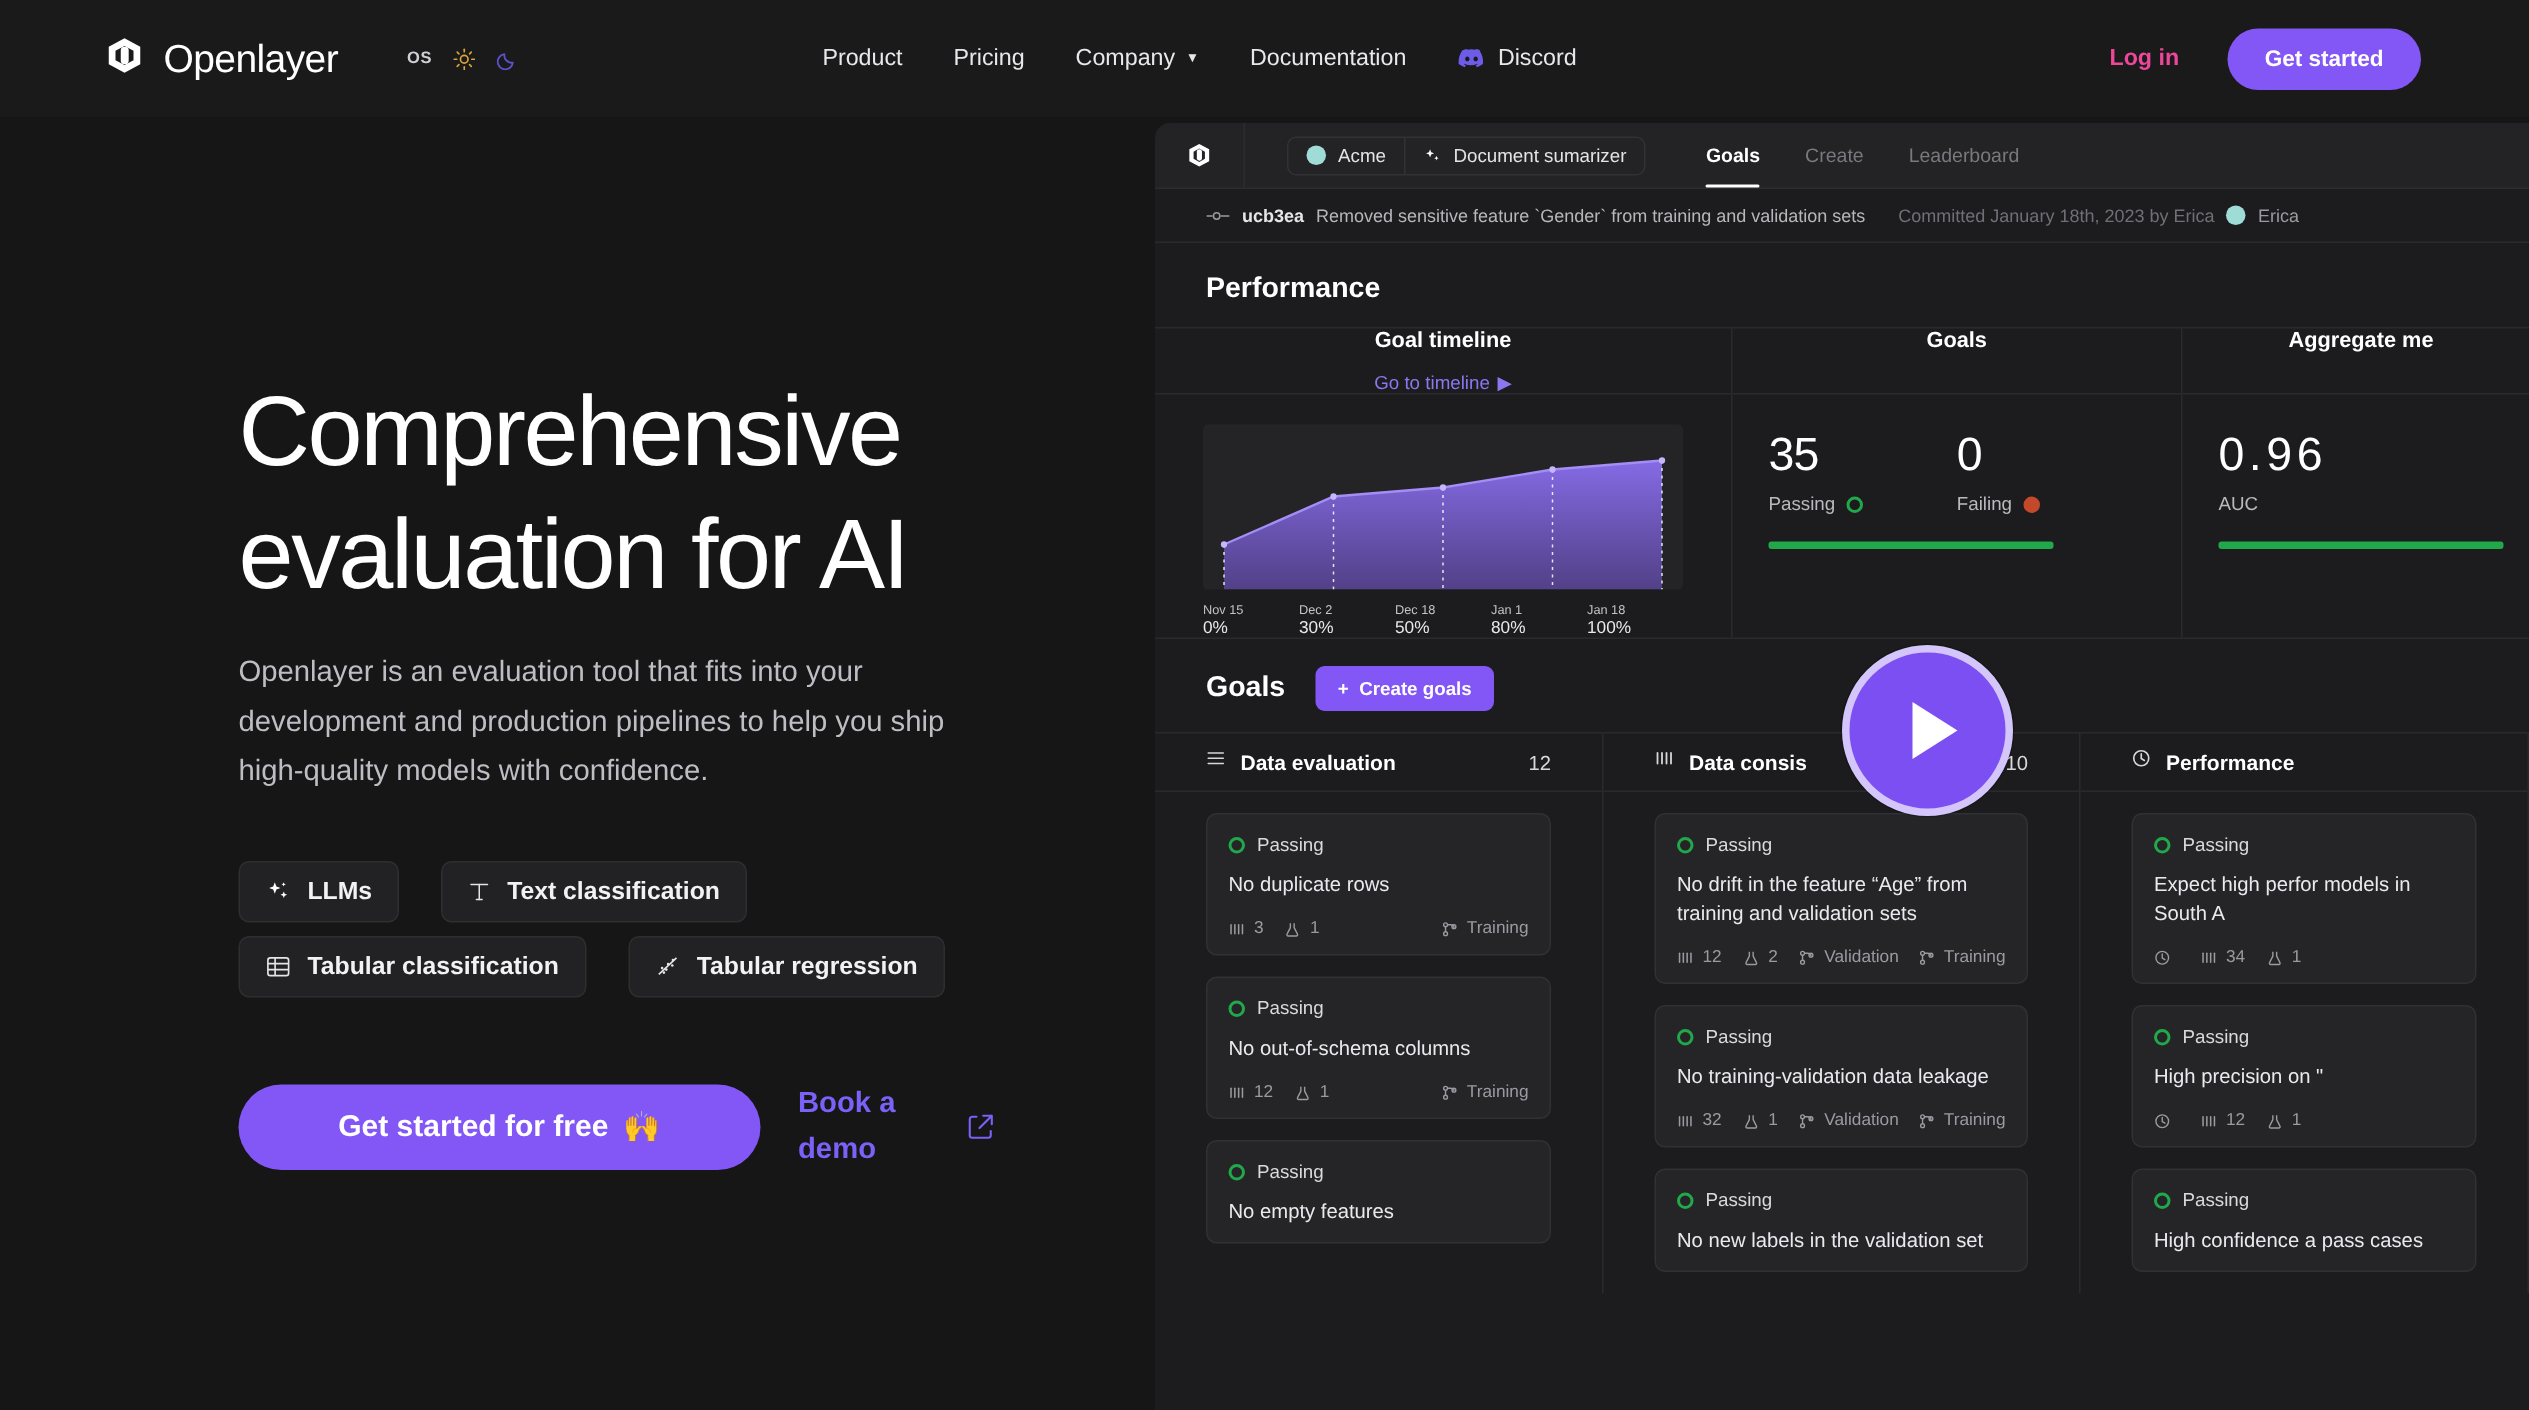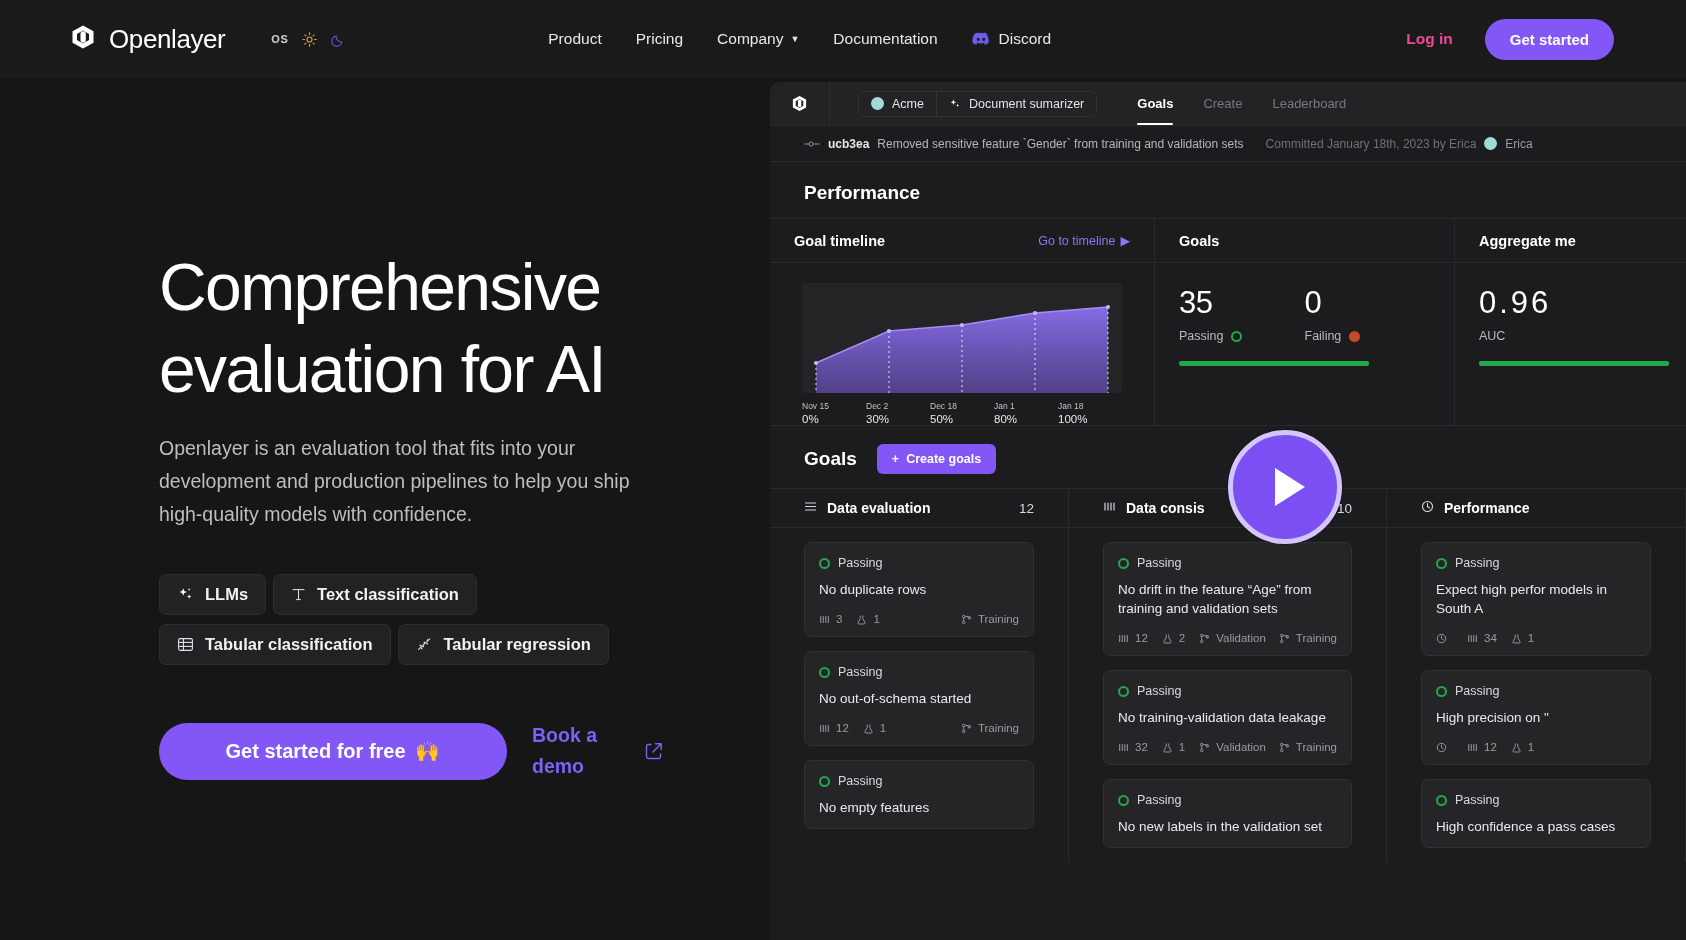--- a/index.html
+++ b/index.html
@@ -43,21 +43,21 @@
   .hero-title {
     position: absolute; left: 159px; top: 168px; width: 600px;
     font-size: 66px; line-height: 82px; color: #fff; font-weight: normal;
     letter-spacing: -1.6px;
   }
   .hero-sub {
     position: absolute; left: 159px; top: 354px; width: 510px;
     font-size: 19.5px; line-height: 33px; color: #bdbdc4;
   }
 
-  .pill-row { position: absolute; left: 159px; display: flex; gap: 7px; border-radius: 17px; }
+  .pill-row { position: absolute; left: 159px; display: flex; gap: 28px; border-radius: 17px; }
   .pill-row-1 { top: 496px; }
   .pill-row-2 { top: 546px; }
   .pill {
     display: flex; align-items: center; gap: 11px;
     background: #222224; border: 1px solid #2e2e31; border-radius: 7px;
     padding: 10px 17px; color: #f2f2f5; font-size: 16.5px; font-weight: bold;
     cursor: pointer; white-space: nowrap;
   }
   .pill svg { display:block; }
 
@@ -109,21 +109,21 @@
 
   .perf-head { padding: 20px 34px 14px; font-size: 19px; color: #fff; font-weight: bold;
                border-bottom: 1px solid #2a2a2e; }
 
   .stat-grid { display: flex; border-bottom: 1px solid #2a2a2e; }
   .stat-col { border-right: 1px solid #2a2a2e; }
   .col-timeline { width: 385px; }
   .col-goals { width: 300px; }
   .col-agg { width: 300px; }
   .stat-col-head { display:flex; align-items:center; justify-content:space-between;
-                   height: 44px; padding: 0 24px; border-bottom: 1px solid #2a2a2e; }
+                   height: 44px; padding: 0 24px; border-bottom: 1px solid #2a2a2e; flex-direction: column; }
   .stat-col-title { font-size: 14.5px; color: #fff; font-weight: bold; }
   .goto { font-size: 12.5px; color: #8b77f0; cursor:pointer; display:flex; align-items:center; gap:5px; }
 
   .chart-wrap { padding: 20px 32px 0; }
   .chart-box { position: relative; width: 320px; height: 110px; background: #242427; border-radius: 3px; }
   .chart-svg { display:block; }
   .chart-axis { display:flex; width: 320px; margin: 8px 0 0 0; }
   .axis-tick { flex: 1; text-align: left; }
   .axis-tick .d { font-size: 8.5px; color: #c2c2c8; display:block; }
   .axis-tick .p { font-size: 11.5px; color: #e8e8ed; display:block; margin-top:2px; }
@@ -497,21 +497,21 @@
                     <span>Training</span>
                   </span>
                 </span>
               </div>
       </div>
             <div class="goal-card">
         <div class="gc-status">
           <span style="width:11px;height:11px;border-radius:50%;border:2px solid #21a84b;display:block"></span>
           <span>Passing</span>
         </div>
-        <div class="gc-title">No out-of-schema started</div>
+        <div class="gc-title">No out-of-schema columns</div>
         <div class="gc-foot">
                 <span class="gc-meta">
                   <svg width="11" height="11" viewBox="0 0 13 13">
                     <g stroke="#9a9aa2" stroke-width="1.2" stroke-linecap="round">
                       <line x1="2" y1="3" x2="2" y2="10"></line>
                       <line x1="5" y1="3" x2="5" y2="10"></line>
                       <line x1="8" y1="3" x2="8" y2="10"></line>
                       <line x1="11" y1="3" x2="11" y2="10"></line>
                     </g>
                   </svg>

